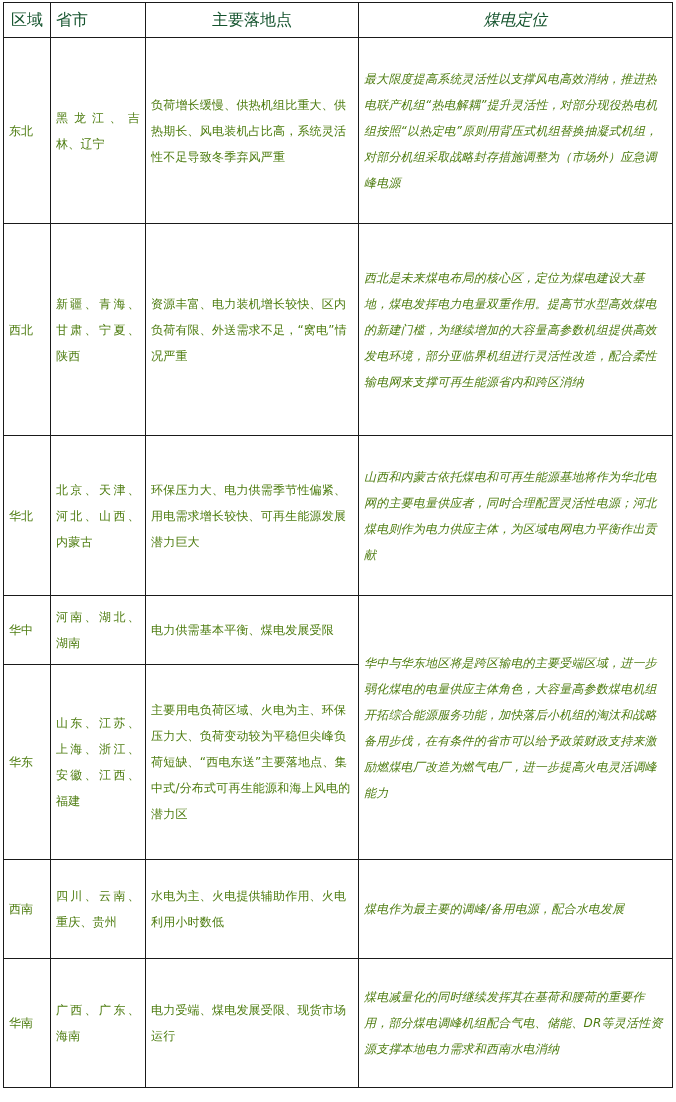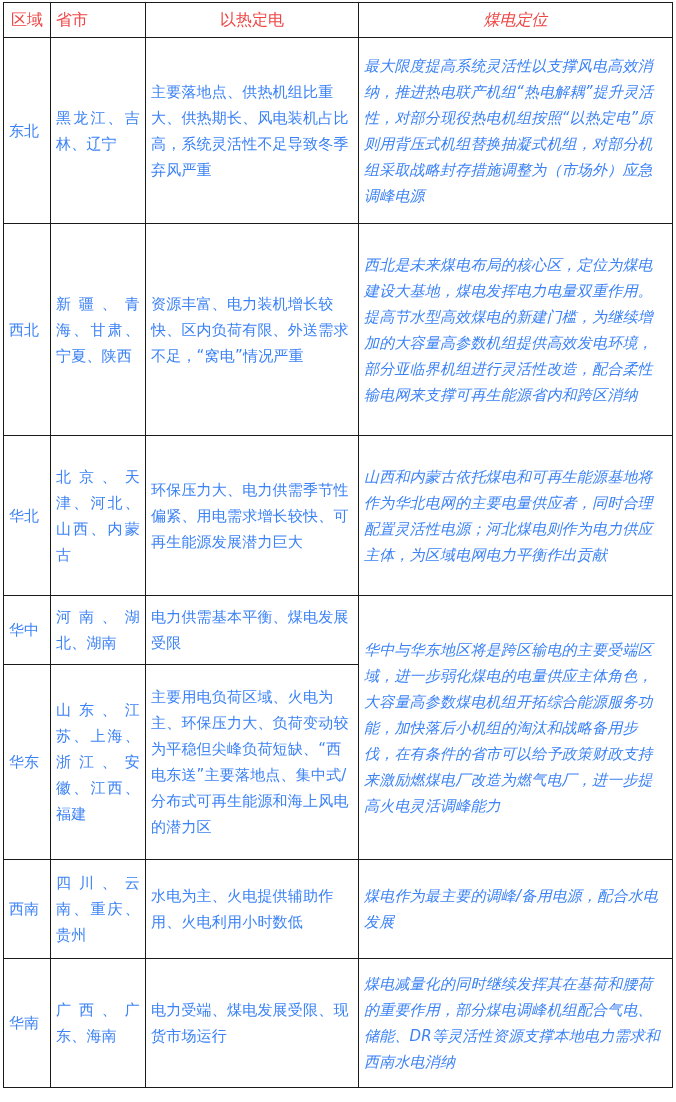--- a/index.html
+++ b/index.html
@@ -19,57 +19,57 @@
       position: absolute;
       left: 3px;
       top: 2px;
       width: 670px;
       border-collapse: collapse;
       table-layout: fixed;
     }
     .tbl td, .tbl th {
       border: 1.6px solid #1a1a1a;
       padding: 0 5px;
-      font-size: 15px;
+      font-size: 12px;
       line-height: 26px;
       vertical-align: middle;
       font-weight: normal;
-      color: #3b82f6;
+      color: #4d7c0f;
       word-break: break-all;
     }
     .tbl th {
-      color: #ef4444;
+      color: #14532d;
       text-align: center;
       height: 34px;
       font-size: 16px;
     }
     .c-region { width: 36px; text-align: left; padding: 0 3px; }
     .c-prov { width: 84px; text-align: justify; text-align-last: left; margin-left: 35px; }
     .c-feat { width: 202px; text-align: left; }
     .c-pos { text-align: left; font-style: italic; }
     .region-text { color: #555; }
     td.c-pos, td.c-feat, td.c-prov { letter-spacing: 0.2px; }
   </style>
 </head>
 <body>
 
 <table class="tbl">
   <thead>
     <tr>
       <th class="c-region">区域</th>
       <th class="c-prov">省市</th>
-      <th class="c-feat">以热定电</th>
+      <th class="c-feat">主要落地点</th>
       <th class="c-pos">煤电定位</th>
     </tr>
   </thead>
   <tbody>
     <tr style="height:186px">
       <td class="c-region region-text">东北</td>
       <td class="c-prov">黑龙江、吉林、辽宁</td>
-      <td class="c-feat">主要落地点、供热机组比重大、供热期长、风电装机占比高，系统灵活性不足导致冬季弃风严重</td>
+      <td class="c-feat">负荷增长缓慢、供热机组比重大、供热期长、风电装机占比高，系统灵活性不足导致冬季弃风严重</td>
       <td class="c-pos">最大限度提高系统灵活性以支撑风电高效消纳，推进热电联产机组“热电解耦”提升灵活性，对部分现役热电机组按照“以热定电”原则用背压式机组替换抽凝式机组，对部分机组采取战略封存措施调整为（市场外）应急调峰电源</td>
     </tr>
     <tr style="height:212px">
       <td class="c-region region-text">西北</td>
       <td class="c-prov">新疆、青海、甘肃、宁夏、陕西</td>
       <td class="c-feat">资源丰富、电力装机增长较快、区内负荷有限、外送需求不足，“窝电”情况严重</td>
       <td class="c-pos">西北是未来煤电布局的核心区，定位为煤电建设大基地，煤电发挥电力电量双重作用。提高节水型高效煤电的新建门槛，为继续增加的大容量高参数机组提供高效发电环境，部分亚临界机组进行灵活性改造，配合柔性输电网来支撑可再生能源省内和跨区消纳</td>
     </tr>
     <tr style="height:160px">
       <td class="c-region region-text">华北</td>

